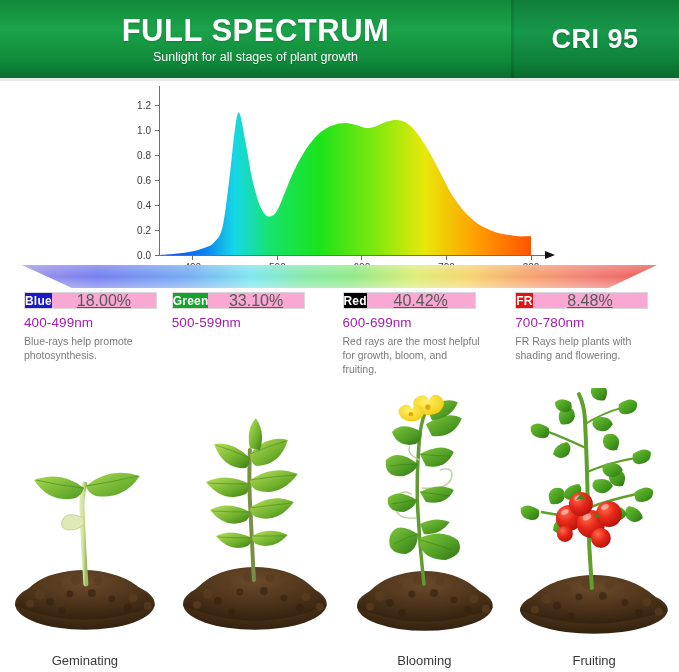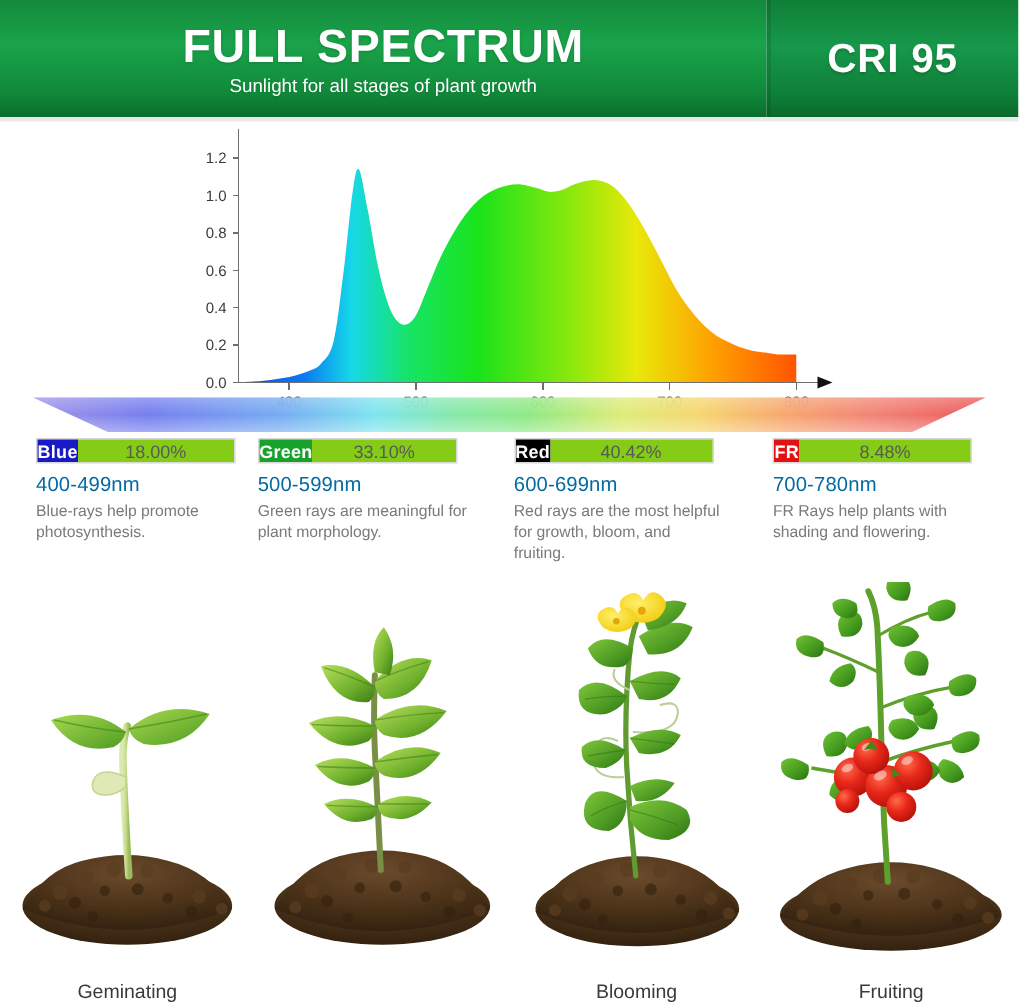--- a/index.html
+++ b/index.html
@@ -84,27 +84,28 @@
     background:#fafafa;
   }
   .badge-name{
     color:#ffffff;font-size:12px;font-weight:bold;
     padding:0 0;
     display:flex;align-items:center;
     letter-spacing:.2px;
   }
   .badge-pct{
     flex:1;
-    color:#595959;font-size:12px;
+    color:#595959;font-size:16px;
     display:flex;align-items:center;justify-content:center;
-    background:#84cc16;
+    background:#f9a8d4;
+    text-decoration:underline;
   }
   .legend-range{
     margin-top:6px;
-    font-size:13.5px;color:#0369a1;letter-spacing:.1px;
+    font-size:13.5px;color:#a21caf;letter-spacing:.1px;
   }
   .legend-desc{
     margin-top:4px;
     font-size:10.5px;color:#7a7a7a;line-height:1.35;
     width:140px;
   }
 
   
   .plants{
     position:absolute;left:0;top:378px;width:679px;height:294px;
@@ -234,21 +235,20 @@
     <div class="legend-range">400-499nm</div>
     <div class="legend-desc">Blue-rays help promote photosynthesis.</div>
   </div>
 
   <div class="legend-col">
     <div class="badge-row">
       <div class="badge-name" style="background: rgb(23, 161, 45);">Green</div>
       <div class="badge-pct">33.10%</div>
     </div>
     <div class="legend-range">500-599nm</div>
-    <div class="legend-desc">Green rays are meaningful for plant morphology.</div>
   </div>
 
   <div class="legend-col">
     <div class="badge-row">
       <div class="badge-name" style="background: #000000;">Red</div>
       <div class="badge-pct">40.42%</div>
     </div>
     <div class="legend-range">600-699nm</div>
     <div class="legend-desc">Red rays are the most helpful for growth, bloom, and fruiting.</div>
   </div>

